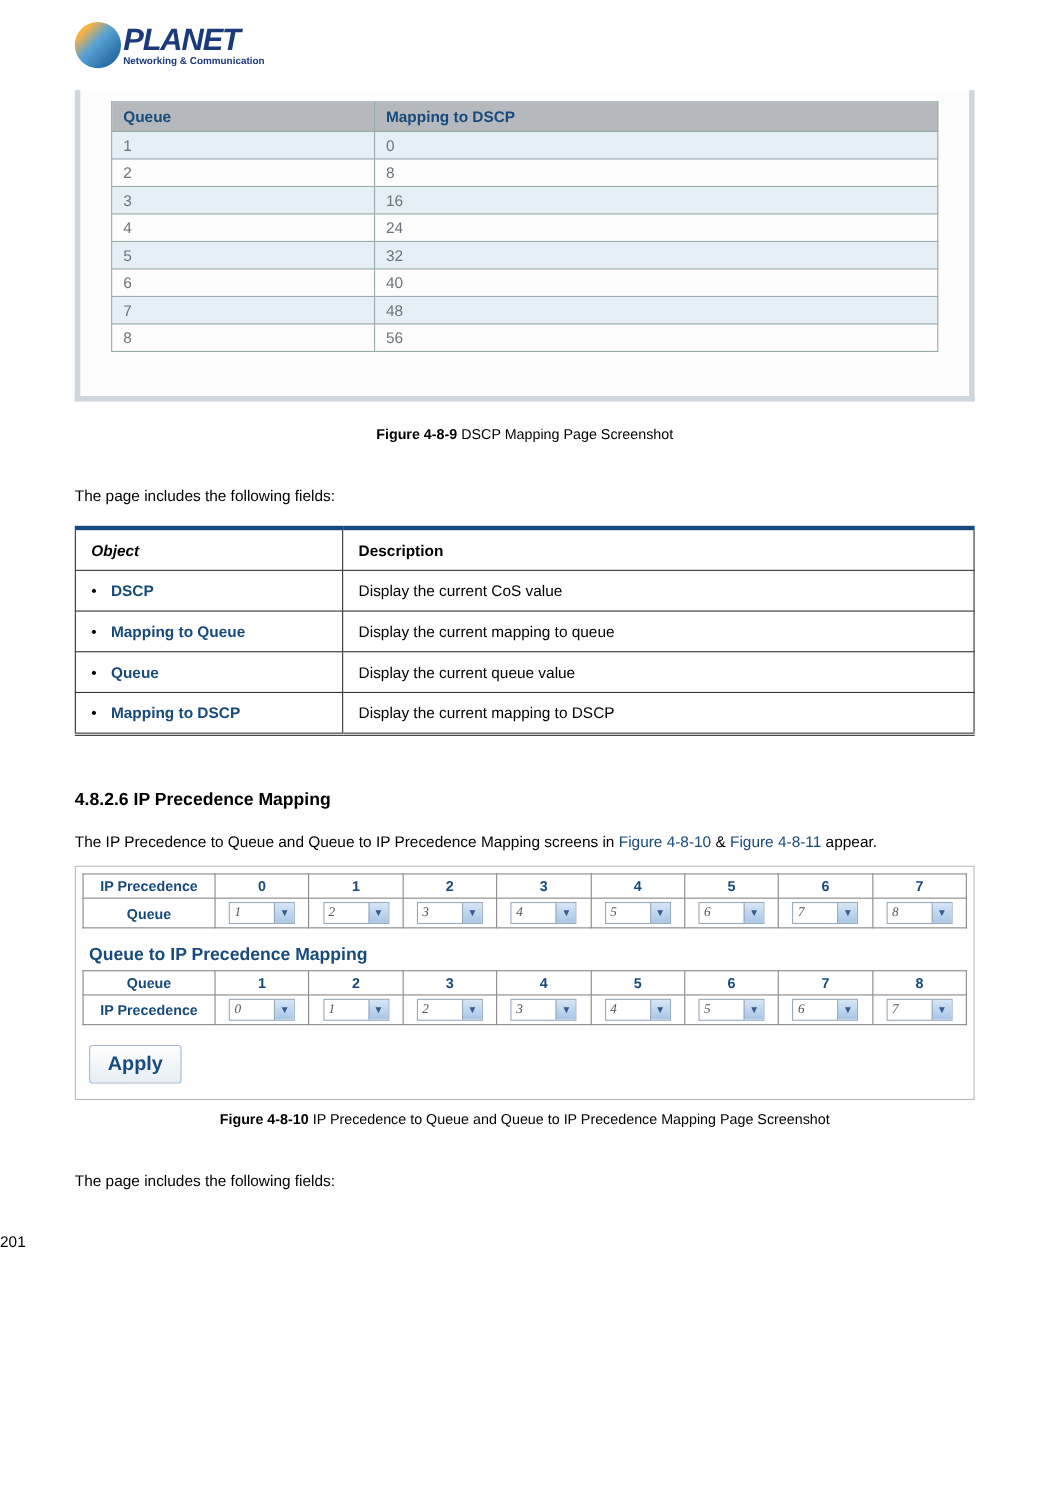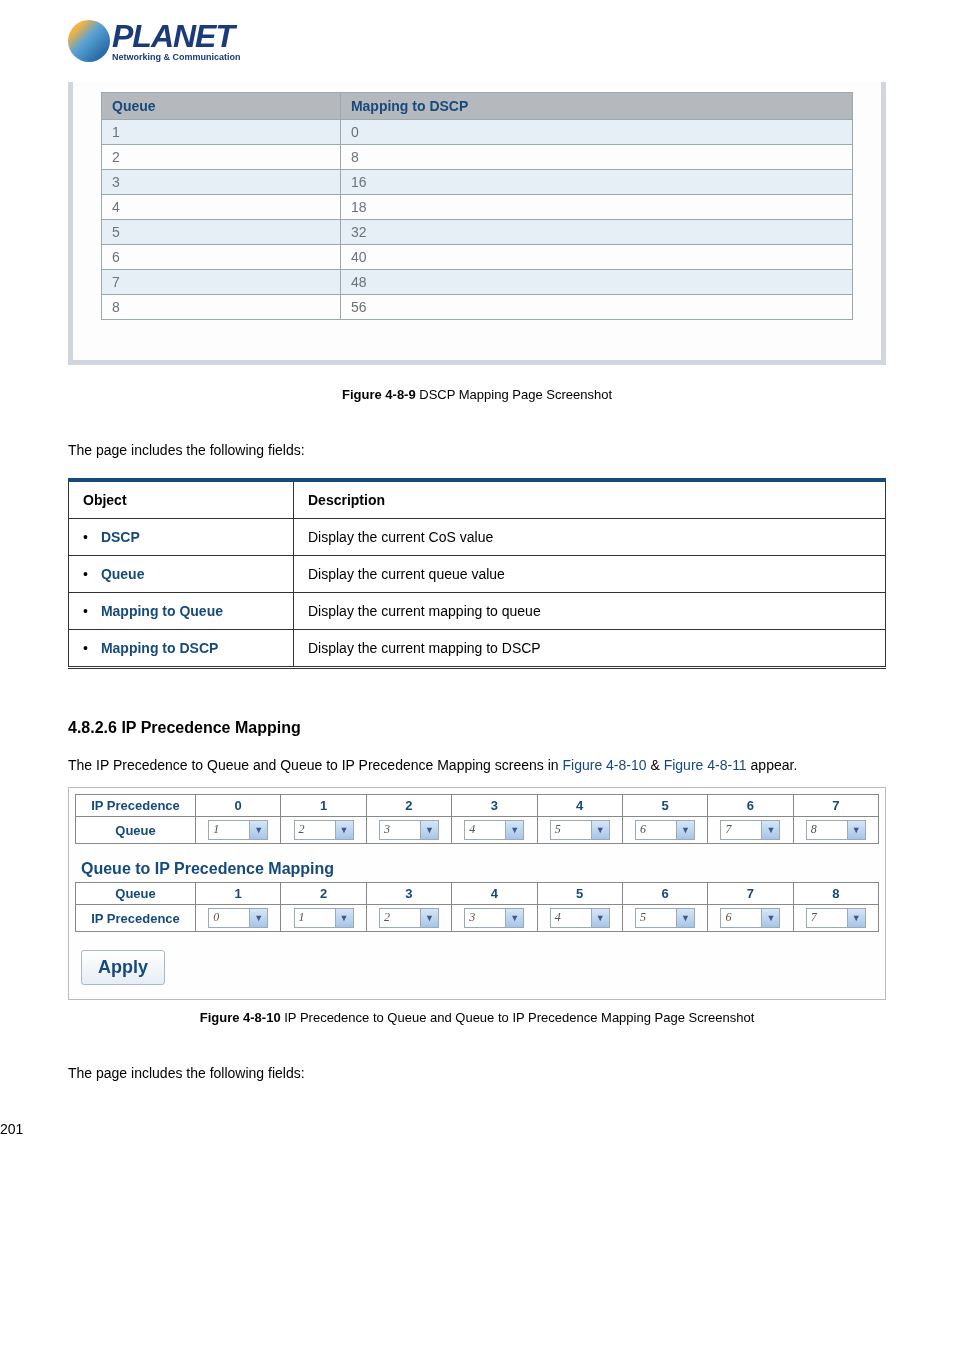--- a/index.html
+++ b/index.html
@@ -22,21 +22,21 @@
     width: 42px; height: 42px;
     border-radius: 50%;
     background: linear-gradient(135deg, #f5b142 20%, #5aa3d4 45%, #2a6fa8 80%);
     position: relative;
     margin-right: 2px;
   }
   .logo-text {
     font-family: Arial, sans-serif;
   }
   .logo-main {
-    font-size: 32px;
+    font-size: 28px;
     font-weight: 900;
     color: #1a3a7a;
     letter-spacing: -1px;
     line-height: 1;
     font-style: italic;
   }
   .logo-sub {
     font-size: 9px;
     font-weight: bold;
     color: #1a3a7a;
@@ -87,21 +87,21 @@
   }
   .desc-table th, .desc-table td {
     border: 1px solid #333;
     padding: 10px 14px;
     text-align: left;
   }
   .desc-table tr:first-child { border-top: 4px solid #174a7c; }
   .desc-table tr:last-child td { border-bottom: 3px double #333; }
   .desc-table .topline th { border-top: 4px solid #174a7c; }
   .desc-table th { background: #fff; font-weight: bold; }
-  .obj-col { width: 225px; }
+  .obj-col { width: 243px; font-style: italic; }
   .obj-link { color: #174a7c; font-weight: bold; }
   .bullet { display:inline-block; width: 14px; }
   .section-heading {
     font-weight: bold;
     font-size: 16px;
     margin: 0 68px 20px 68px;
   }
   .ref-link { color: #174a7c; }
   .screenshot-panel-2 {
     margin: 14px 68px 0 68px;
@@ -209,21 +209,21 @@
     <tr class="plain">
           <td>2</td>
           <td>8</td>
         </tr>
     <tr class="zebra">
           <td>3</td>
           <td>16</td>
         </tr>
     <tr class="plain">
           <td>4</td>
-          <td>18</td>
+          <td>24</td>
         </tr>
     <tr class="zebra">
           <td>5</td>
           <td>32</td>
         </tr>
     <tr class="plain">
           <td>6</td>
           <td>40</td>
         </tr>
     <tr class="zebra">
@@ -249,26 +249,26 @@
     <tbody>
         <tr class="topline">
       <th class="obj-col">Object</th>
       <th>Description</th>
     </tr>
     <tr>
       <td><span class="bullet">•</span> <span class="obj-link">DSCP</span></td>
       <td>Display the current CoS value</td>
     </tr>
     <tr>
+      <td><span class="bullet">•</span> <span class="obj-link">Mapping to Queue</span></td>
+      <td>Display the current mapping to queue</td>
+    </tr>
+    <tr>
       <td><span class="bullet">•</span> <span class="obj-link">Queue</span></td>
       <td>Display the current queue value</td>
-    </tr>
-    <tr>
-      <td><span class="bullet">•</span> <span class="obj-link">Mapping to Queue</span></td>
-      <td>Display the current mapping to queue</td>
     </tr>
     <tr>
       <td><span class="bullet">•</span> <span class="obj-link">Mapping to DSCP</span></td>
       <td>Display the current mapping to DSCP</td>
     </tr>
   </tbody>
     </table>
 </div>
 
 <div class="section-heading">4.8.2.6 IP Precedence Mapping</div>

